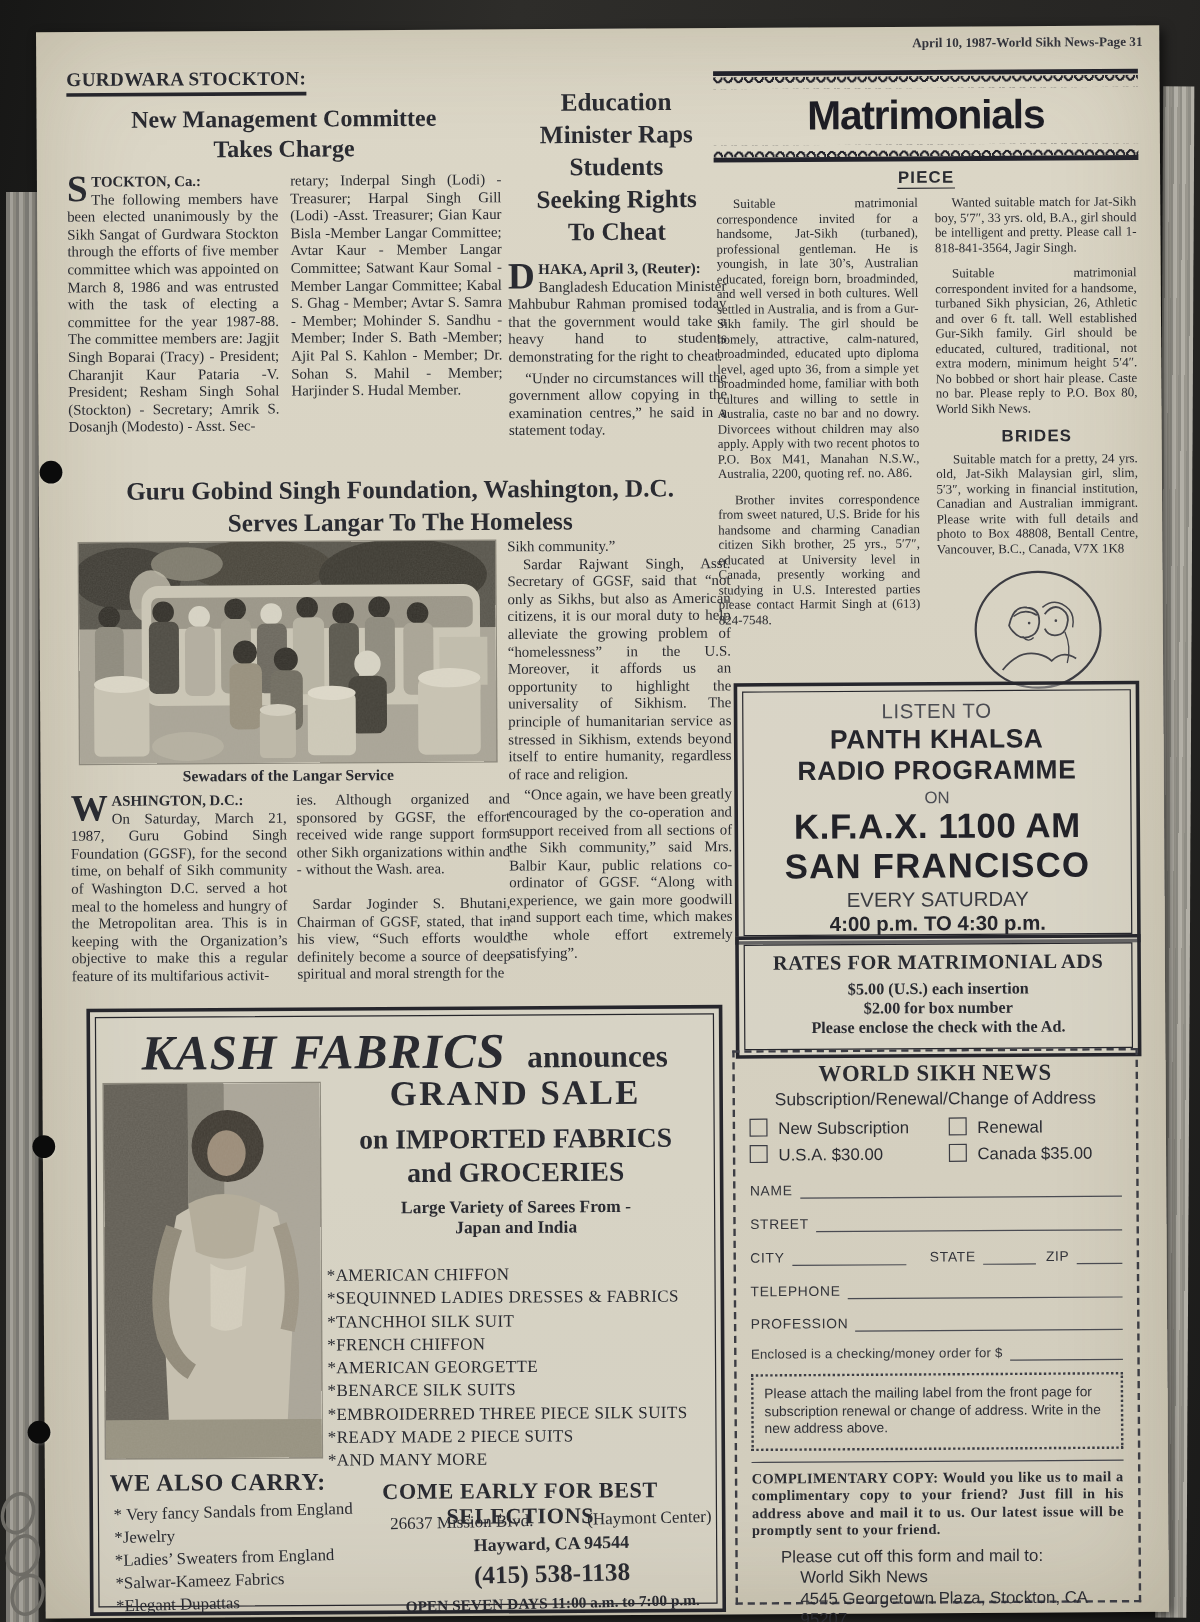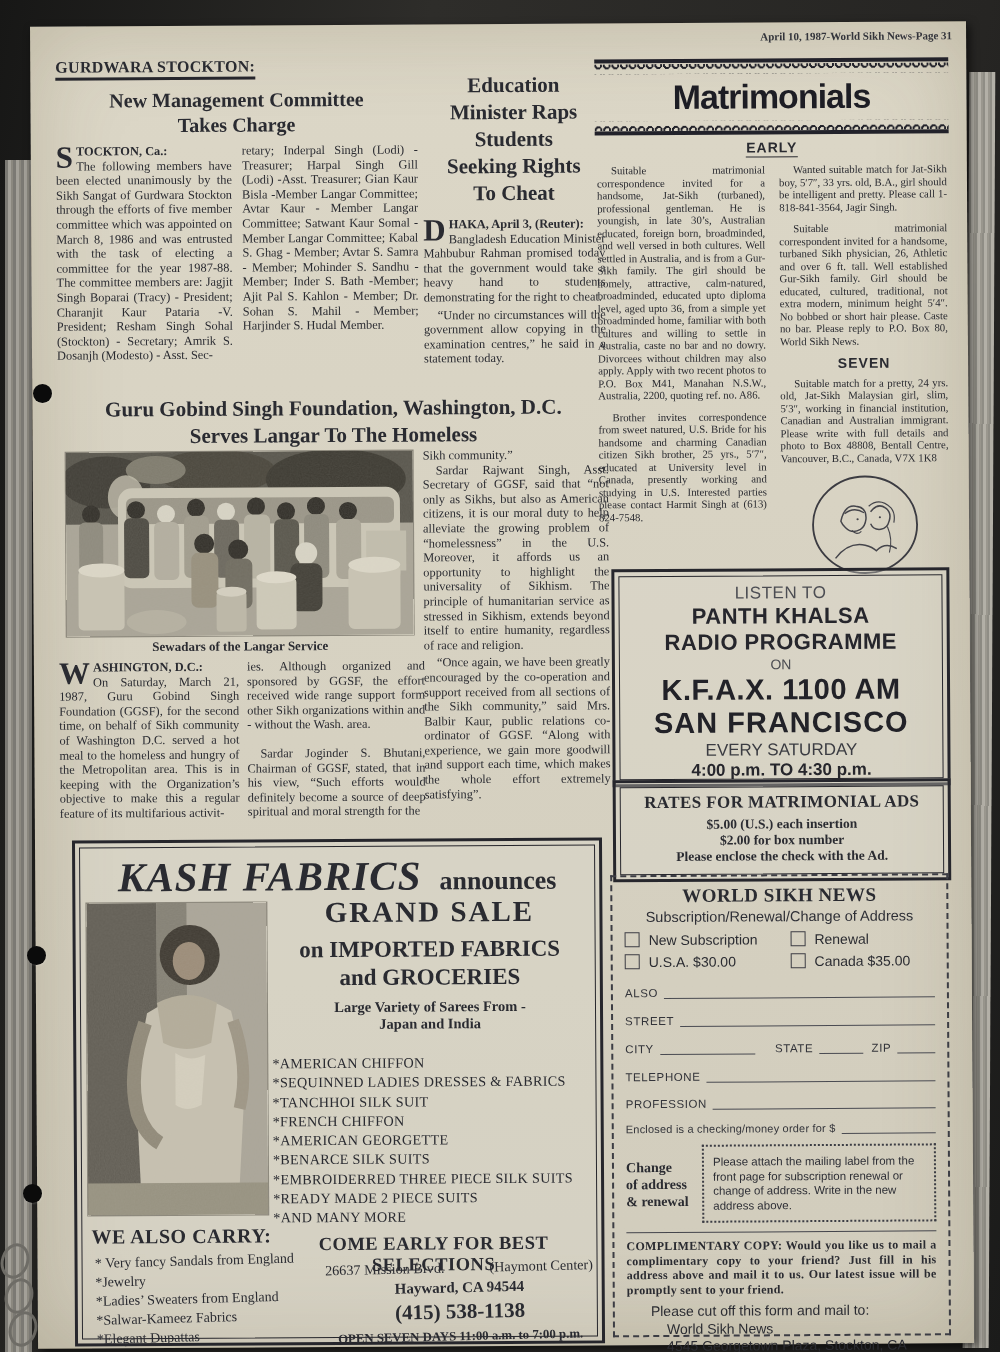--- a/index.html
+++ b/index.html
@@ -80,30 +80,30 @@
         <span class="dc">D</span><b>HAKA, April 3, (Reuter):</b><br>
         <span>Bangladesh Education Minister Mahbubur Rahman promised today that the government would take a heavy hand to students demonstrating for the right to cheat.</span>
       </div>
       <div class="body-txt just" style="text-indent:14px;margin-top:3px;">“Under no circumstances will the government allow copying in the examination centres,” he said in a statement today.</div>
     </div>
 
     <div class="abs" style="left:564px;top:36px;width:354px;">
       <div class="scallop-top"></div>
       <div class="sans b ctr" style="font-size:34px;letter-spacing:-1px;line-height:38px;color:#1d1d24;">Matrimonials</div>
       <div class="scallop-bot"></div>
-      <div class="sans b ctr" style="font-size:14px;letter-spacing:1px;margin-top:5px;"><span style="border-bottom:1.5px solid #2a2a30;padding-bottom:1px;">EARLY</span></div>
+      <div class="sans b ctr" style="font-size:14px;letter-spacing:1px;margin-top:5px;"><span style="border-bottom:1.5px solid #2a2a30;padding-bottom:1px;">PIECE</span></div>
       <div style="position:relative;margin-top:8px;height:560px;">
         <div class="abs small-txt just" style="left:2px;top:0;width:168px;">
           <p class="adp">Suitable matrimonial correspondence invited for a handsome, Jat-Sikh (turbaned), professional gentleman. He is youngish, in late 30’s, Australian educated, foreign born, broadminded, and well versed in both cultures. Well settled in Australia, and is from a Gur-Sikh family. The girl should be homely, attractive, calm-natured, broadminded, educated upto diploma level, aged upto 36, from a simple yet broadminded home, familiar with both cultures and willing to settle in Australia, caste no bar and no dowry. Divorcees without children may also apply. Apply with two recent photos to P.O. Box M41, Manahan N.S.W., Australia, 2200, quoting ref. no. A86.</p>
           <p class="adp">Brother invites correspondence from sweet natured, U.S. Bride for his handsome and charming Canadian citizen Sikh brother, 25 yrs., 5′7″, educated at University level in Canada, presently working and studying in U.S. Interested parties please contact Harmit Singh at (613) 824-7548.</p>
         </div>
         <div class="abs small-txt just" style="left:184px;top:0;width:168px;">
           <p class="adp">Wanted suitable match for Jat-Sikh boy, 5′7″, 33 yrs. old, B.A., girl should be intelligent and pretty. Please call 1-818-841-3564, Jagir Singh.</p>
           <p class="adp">Suitable matrimonial correspondent invited for a handsome, turbaned Sikh physician, 26, Athletic and over 6 ft. tall. Well established Gur-Sikh family. Girl should be educated, cultured, traditional, not extra modern, minimum height 5′4″. No bobbed or short hair please. Caste no bar. Please reply to P.O. Box 80, World Sikh News.</p>
-          <div class="sans b ctr" style="font-size:14px;letter-spacing:1px;margin:10px 0 7px 0;">SEVEN</div>
+          <div class="sans b ctr" style="font-size:14px;letter-spacing:1px;margin:10px 0 7px 0;">BRIDES</div>
           <p class="adp">Suitable match for a pretty, 24 yrs. old, Jat-Sikh Malaysian girl, slim, 5′3″, working in financial institution, Canadian and Australian immigrant. Please write with full details and photo to Box 48808, Bentall Centre, Vancouver, B.C., Canada, V7X 1K8</p>
           <div class="ctr">
             <svg width="112" height="104" viewBox="0 0 120 112">
               <ellipse cx="60" cy="56" rx="56" ry="52" fill="none" stroke="#3c3c42" stroke-width="2"></ellipse>
               <path d="M34 52 q4 -18 16 -16 q12 1 11 14 q-1 8 -6 11 q-9 5 -16 -2 q-4 -4 -5 -7 z" fill="none" stroke="#45454b" stroke-width="1.6"></path>
               <path d="M38 44 q10 -8 21 -1" fill="none" stroke="#45454b" stroke-width="1.4"></path>
               <path d="M46 62 q5 6 10 1" fill="none" stroke="#45454b" stroke-width="1.2"></path>
               <path d="M66 42 q8 -10 16 -4 q7 5 4 14 q-2 8 -9 9 q-8 1 -11 -6" fill="none" stroke="#45454b" stroke-width="1.6"></path>
               <path d="M64 36 q12 -10 24 2 q5 6 3 16" fill="none" stroke="#45454b" stroke-width="1.3"></path>
               <path d="M28 92 q14 -18 32 -14 q8 2 12 6 q10 -10 22 -2" fill="none" stroke="#45454b" stroke-width="1.6"></path>
@@ -220,21 +220,21 @@
       <div class="sans ctr" style="font-size:14.5px;margin-top:2px;color:#2e2f36;">Subscription/Renewal/Change of Address</div>
       <div class="sans" style="font-size:14px;margin-top:7px;display:flex;">
         <span style="flex:1.15;"><span class="cb"></span><span>New Subscription</span></span>
         <span style="flex:1;"><span class="cb"></span><span>Renewal</span></span>
       </div>
       <div class="sans" style="font-size:14px;margin-top:6px;display:flex;">
         <span style="flex:1.15;"><span class="cb"></span><span>U.S.A. $30.00</span></span>
         <span style="flex:1;"><span class="cb"></span><span>Canada $35.00</span></span>
       </div>
       <div class="fieldrow" style="margin-top:16px;">
-          <span>ALSO</span>
+          <span>NAME</span>
           <span class="fline"></span>
         </div>
       <div class="fieldrow" style="margin-top:15px;">
           <span>STREET</span>
           <span class="fline"></span>
         </div>
       <div class="fieldrow" style="margin-top:15px;">
         <span>CITY</span>
           <span class="fline" style="flex:1.5;"></span>
         <span style="margin-left:20px;">STATE</span>
@@ -249,25 +249,20 @@
       <div class="fieldrow" style="margin-top:14px;">
           <span>PROFESSION</span>
           <span class="fline"></span>
         </div>
       <div class="fieldrow" style="margin-top:12px;font-size:11px;letter-spacing:.2px;">
           <span>Enclosed is a checking/money order for $</span>
           <span class="fline"></span>
         </div>
 
       <div style="display:flex;margin-top:10px;">
-        <div class="serif b" style="width:76px;font-size:14px;line-height:17px;padding-top:14px;">
-          <div>Change</div>
-          <div>of address</div>
-          <div>&amp; renewal</div>
-        </div>
         <div class="sans" style="flex:1;border:2.5px dotted #3c3d44;padding:8px 9px;font-size:11.5px;line-height:14.5px;color:#2e2f36;">Please attach the mailing label from the front page for subscription renewal or change of address. Write in the new address above.</div>
       </div>
 
       <div class="serif b just" style="font-size:12px;line-height:14.5px;margin-top:9px;border-top:1.3px solid #44454c;padding-top:6px;letter-spacing:.3px;">COMPLIMENTARY COPY: Would you like us to mail a complimentary copy to your friend? Just fill in his address above and mail it to us. Our latest issue will be promptly sent to your friend.</div>
 
       <div class="sans" style="font-size:14px;margin-top:6px;line-height:17.5px;color:#2b2c32;">
         <div style="padding-left:24px;">Please cut off this form and mail to:</div>
         <div style="padding-left:40px;">World Sikh News</div>
         <div style="padding-left:40px;">4545 Georgetown Plaza, Stockton, CA 95207</div>
 

